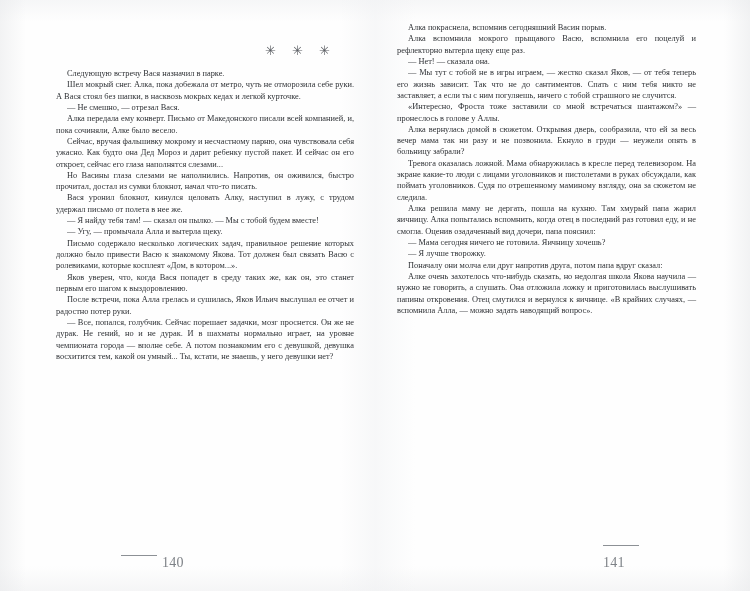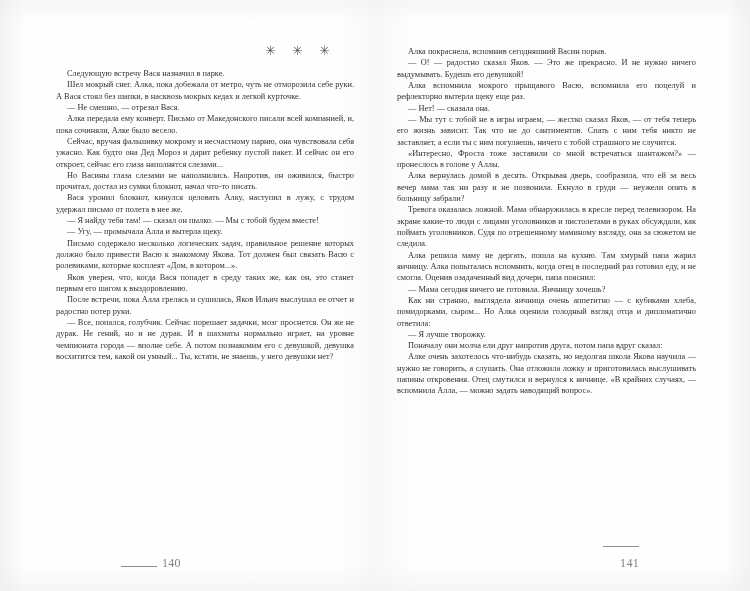--- a/index.html
+++ b/index.html
@@ -95,32 +95,32 @@
 
   .body-text p {
     margin: 0;
     text-indent: 11px;
   }
 
   .page-left .body-text {
     margin-top: 0;
   }
   .page-right .body-text {
-    margin-top: 46px;
+    margin-top: 22px;
   }
 
   
   .folio {
     position: absolute;
     bottom: 20px;
     display: flex;
-    align-items: flex-end;
+    align-items: flex-start;
     gap: 5px;
     font-family: "Liberation Serif", serif;
-    font-size: 12px;
+    font-size: 14px;
     color: #7e8287;
     letter-spacing: 0.3px;
   }
   .folio .rule {
     display: block;
     width: 36px;
     height: 1px;
     background: #8c9095;
     margin-bottom: 4px;
   }
@@ -164,30 +164,28 @@
       <span class="rule"></span>
       <span>140</span>
     </div>
   </div>
 
   <div class="page page-right">
     <div class="page-inner">
 
       <div class="body-text">
         <p>Алка покраснела, вспомнив сегодняшний Васин порыв.</p>
-        <p>— О! — радостно сказал Яков. — Это же прекрасно. И не нужно ничего выдумывать. Будешь его девушкой!</p>
         <p>Алка вспомнила мокрого прыщавого Васю, вспомнила его поцелуй и рефлекторно вытерла щеку еще раз.</p>
         <p>— Нет! — сказала она.</p>
         <p>— Мы тут с тобой не в игры играем, — жестко сказал Яков, — от тебя теперь его жизнь зависит. Так что не до сантиментов. Спать с ним тебя никто не заставляет, а если ты с ним погуляешь, ничего с тобой страшного не случится.</p>
         <p>«Интересно, Фроста тоже заставили со мной встречаться шантажом?» — пронеслось в голове у Аллы.</p>
-        <p>Алка вернулась домой в десять. Открывая дверь, сообразила, что ей за весь вечер мама так ни разу и не позвонила. Екнуло в груди — неужели опять в больницу забрали?</p>
+        <p>Алка вернулась домой в сюжетом. Открывая дверь, сообразила, что ей за весь вечер мама так ни разу и не позвонила. Екнуло в груди — неужели опять в больницу забрали?</p>
         <p>Тревога оказалась ложной. Мама обнаружилась в кресле перед телевизором. На экране какие-то люди с лицами уголовников и пистолетами в руках обсуждали, как поймать уголовников. Судя по отрешенному маминому взгляду, она за сюжетом не следила.</p>
         <p>Алка решила маму не дергать, пошла на кухню. Там хмурый папа жарил яичницу. Алка попыталась вспомнить, когда отец в последний раз готовил еду, и не смогла. Оценив озадаченный вид дочери, папа пояснил:</p>
         <p>— Мама сегодня ничего не готовила. Яичницу хочешь?</p>
-        <p>Как ни странно, выглядела яичница очень аппетитно — с кубиками хлеба, помидорками, сыром... Но Алка оценила голодный взгляд отца и дипломатично ответила:</p>
         <p>— Я лучше творожку.</p>
         <p>Поначалу они молча ели друг напротив друга, потом папа вдруг сказал:</p>
         <p>Алке очень захотелось что-нибудь сказать, но недолгая школа Якова научила — нужно не говорить, а слушать. Она отложила ложку и приготовилась выслушивать папины откровения. Отец смутился и вернулся к яичнице. «В крайних случаях, — вспомнила Алла, — можно задать наводящий вопрос».</p>
       </div>
 
     </div>
 
     <div class="folio">
       <span class="rule"></span>
       <span>141</span>

